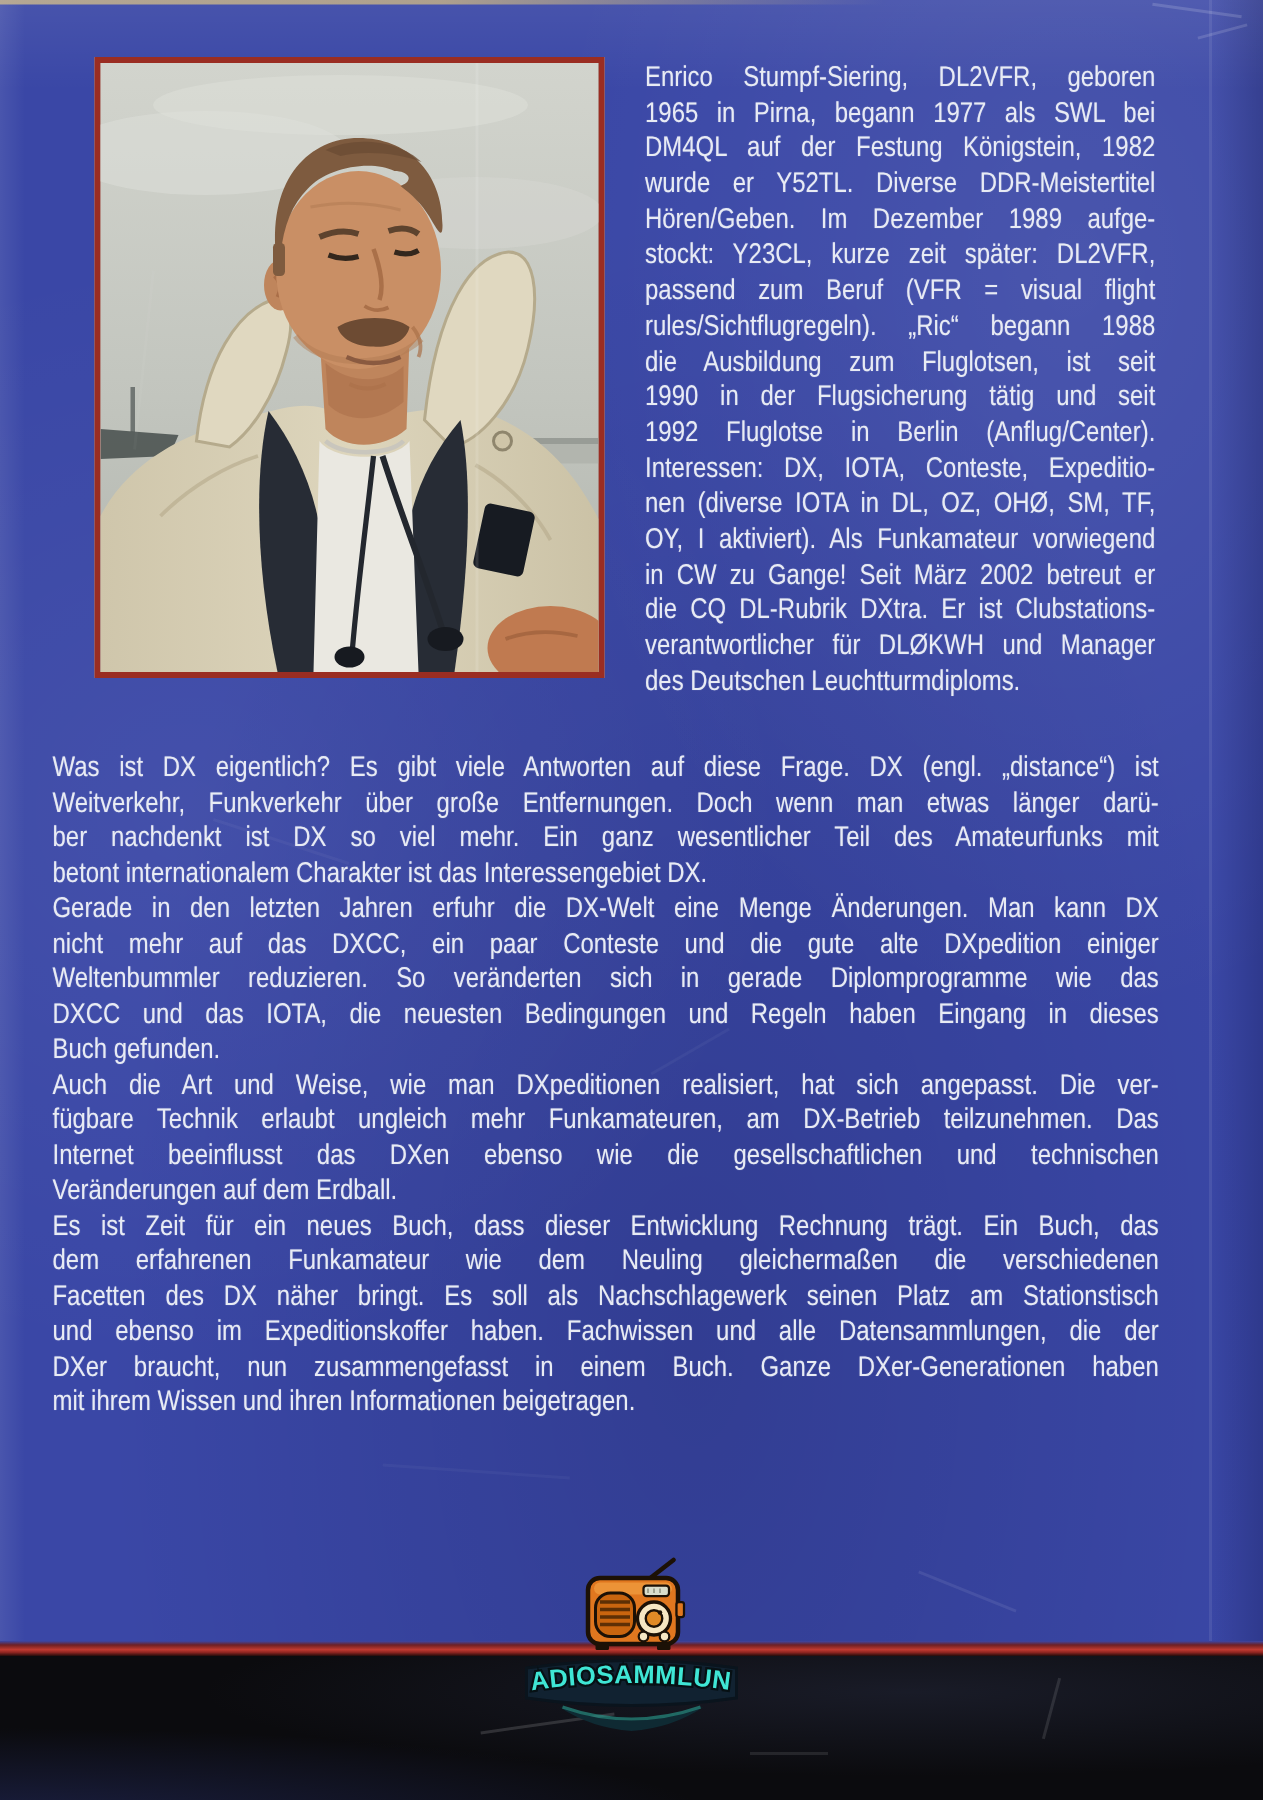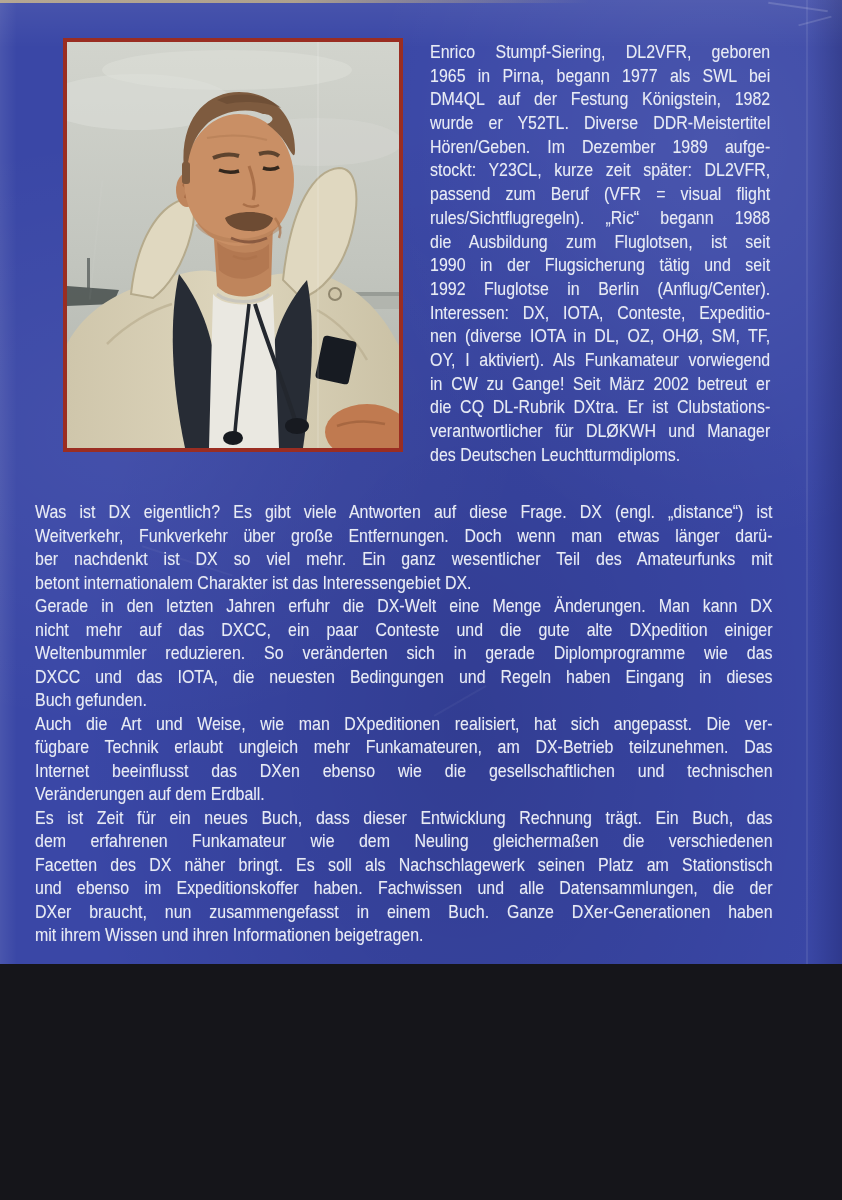--- a/index.html
+++ b/index.html
@@ -1,17 +1,17 @@
 <!DOCTYPE html>
 <html><head>
 <meta charset="utf-8">
 <style>
   html,body{margin:0;padding:0;background:#15151a;}
   .page{
-    position:relative;width:842px;height:964px;overflow:hidden;
+    position:relative;width:842px;height:1200px;overflow:hidden;
     font-family:"Liberation Sans",sans-serif;
     background:
       linear-gradient(180deg, rgba(255,255,255,.07), rgba(255,255,255,0) 5%),
       linear-gradient(90deg, rgba(255,255,255,.08), rgba(255,255,255,0) 2%, rgba(255,255,255,0) 96%, rgba(0,0,40,.20) 100%),
       radial-gradient(ellipse at 15% 45%, rgba(255,255,255,.05), transparent 40%),
       radial-gradient(ellipse at 85% 15%, rgba(255,255,255,.08), transparent 35%),
       radial-gradient(ellipse at 55% 75%, rgba(0,0,25,.14), transparent 60%),
       #3a47a6;
   }
   .top-edge{position:absolute;left:0;top:0;width:100%;height:3px;

